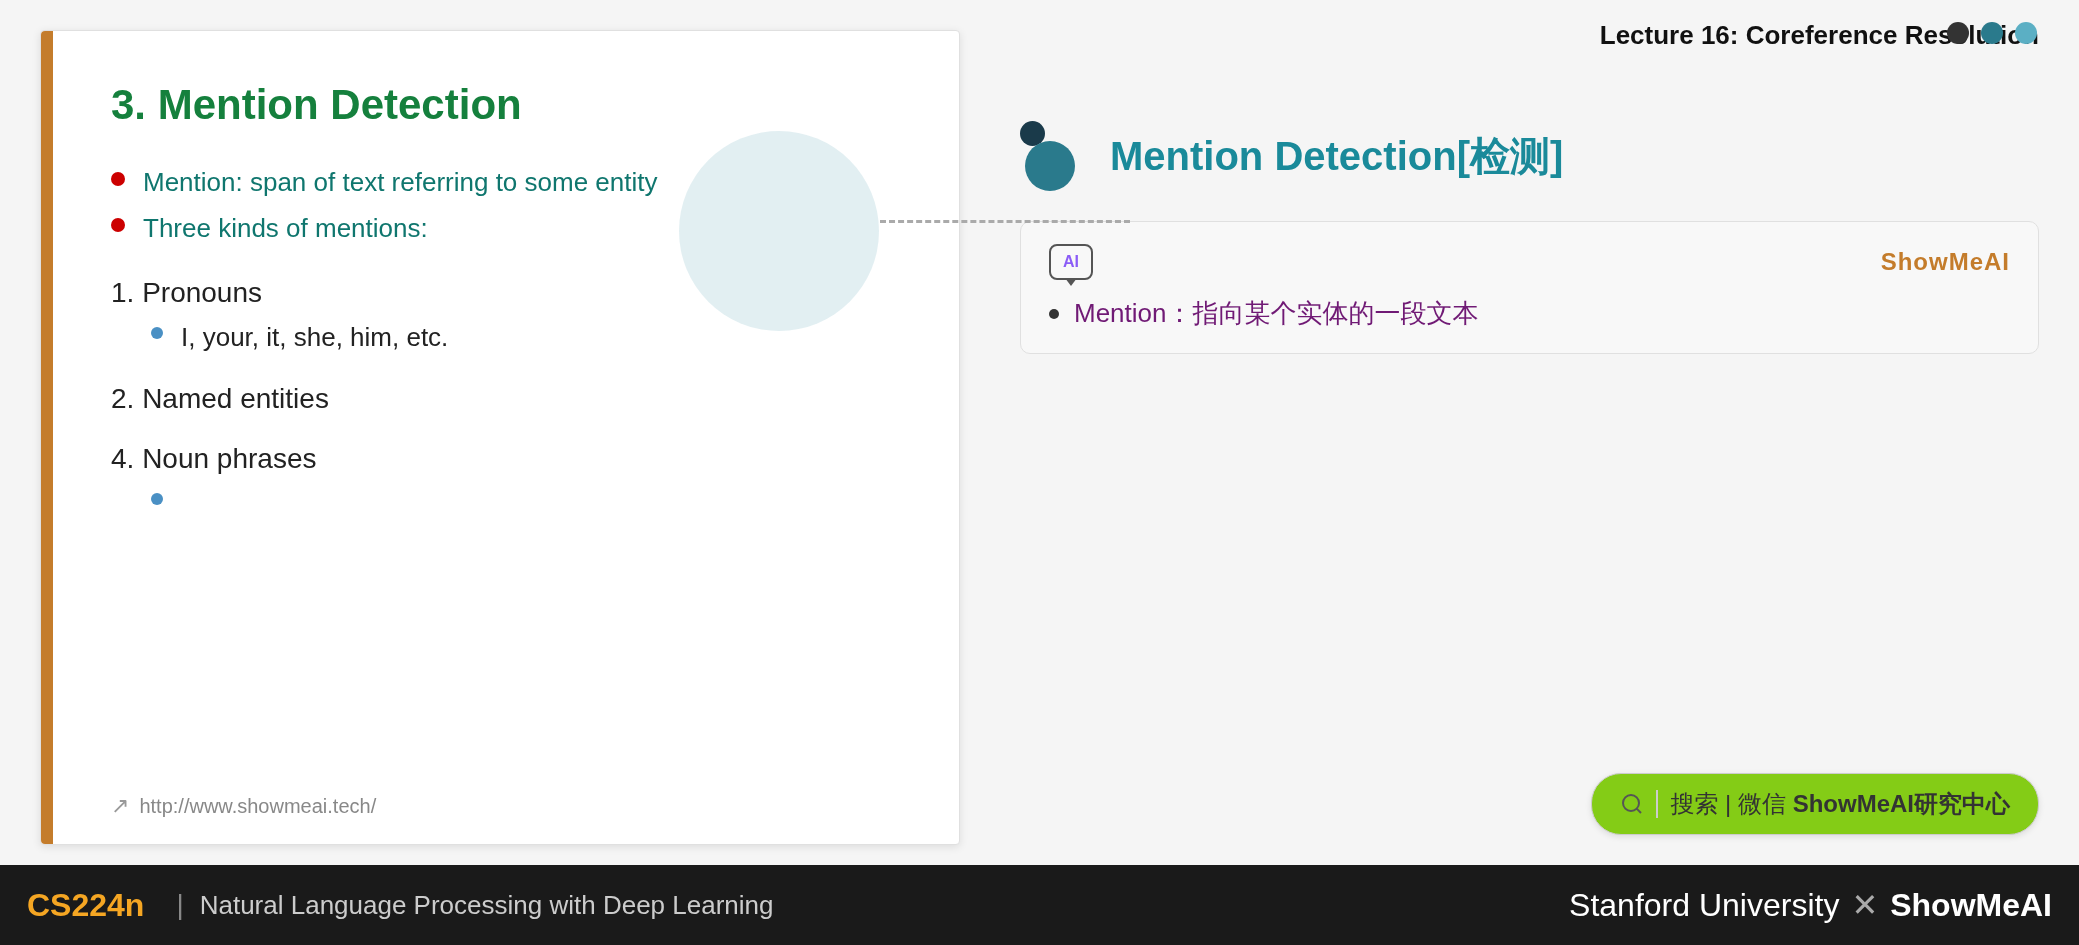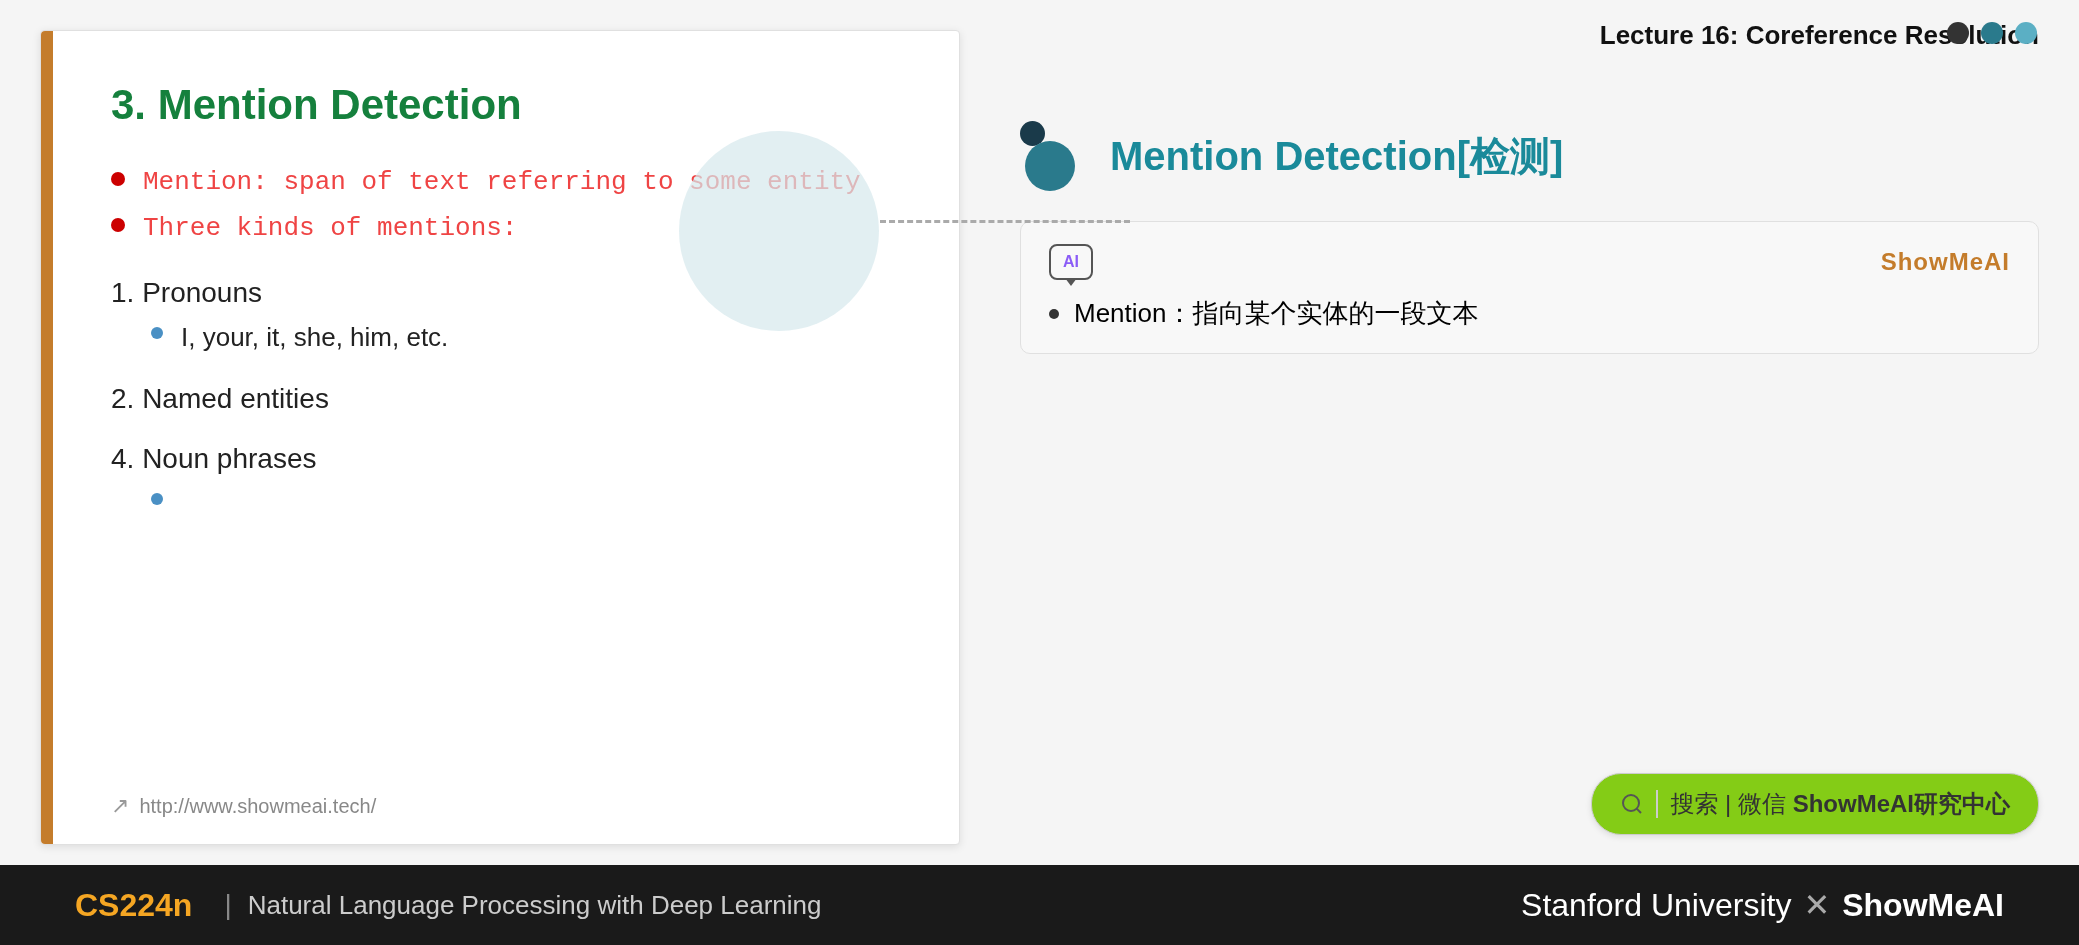--- a/index.html
+++ b/index.html
@@ -59,24 +59,23 @@
 
     .bullet-list {
       list-style: none;
       margin-bottom: 30px;
     }
 
     .bullet-item {
       display: flex;
       align-items: flex-start;
       font-size: 26px;
-      color: #ef4444;
+      color: #0f766e;
       margin-bottom: 10px;
       line-height: 1.4;
-      font-family: Liberation Mono, monospace;
     }
 
     .bullet-dot {
       width: 14px;
       height: 14px;
       background: #cc0000;
       border-radius: 50%;
       margin-right: 18px;
       margin-top: 8px;
       flex-shrink: 0;
@@ -206,21 +205,21 @@
 
     .card-brand {
       font-size: 24px;
       color: #c47c2b;
       font-weight: 600;
       letter-spacing: 1px;
     }
 
     .card-content {
       font-size: 26px;
-      color: #000000;
+      color: #701a75;
       display: flex;
       align-items: center;
       gap: 15px;
     }
 
     .card-bullet {
       width: 10px;
       height: 10px;
       background: #333;
       border-radius: 50%;
@@ -273,21 +272,21 @@
       font-weight: bold;
     }
 
     
     .bottom-bar {
       height: 80px;
       background: #1a1a1a;
       display: flex;
       align-items: center;
       justify-content: space-between;
-      padding: 0 75px;
+      padding: 0 27px;
     }
 
     .bottom-left {
       display: flex;
       align-items: center;
       gap: 0;
       font-size: 28px;
     }
 
     .cs224n-text {

